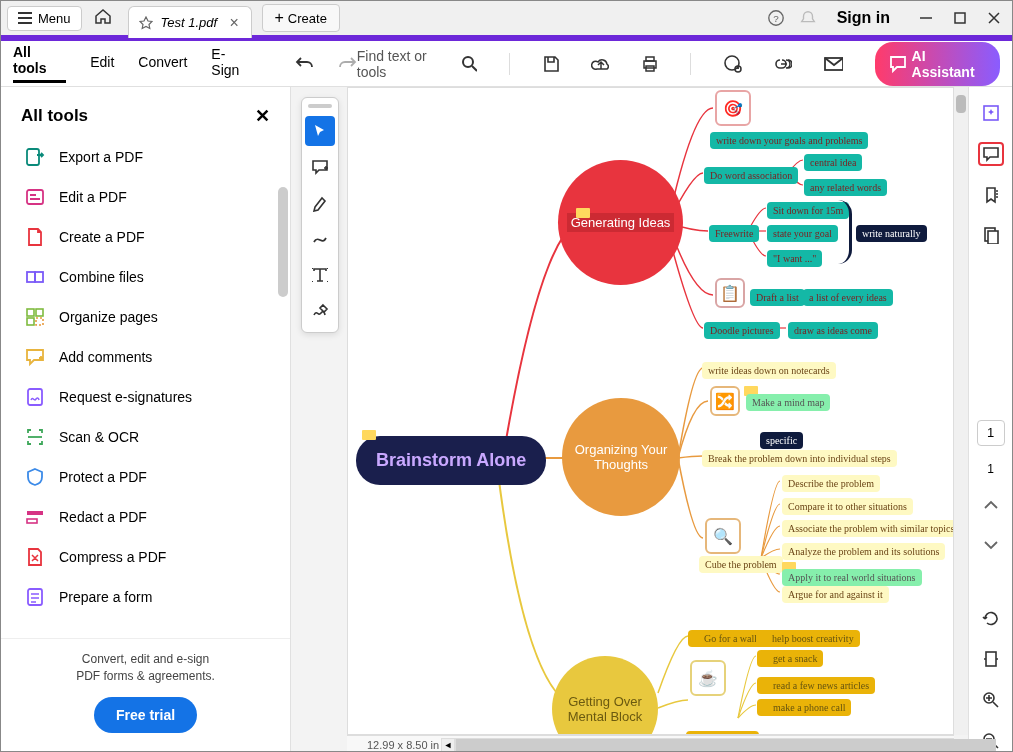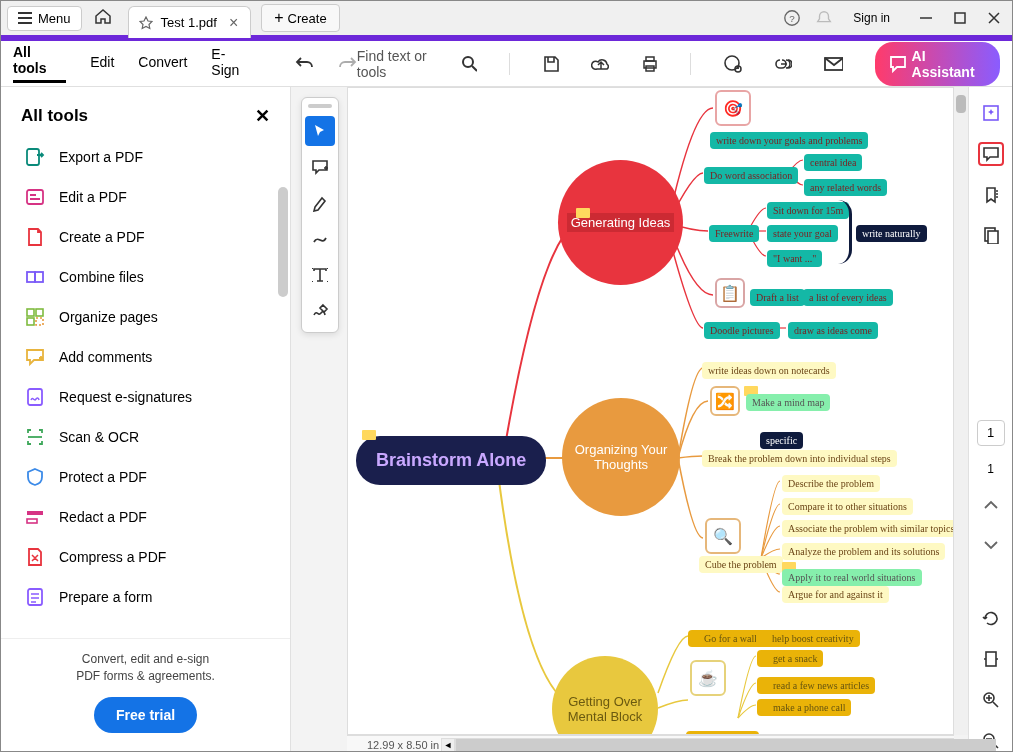--- a/index.html
+++ b/index.html
@@ -2,27 +2,27 @@
 <html><head>
 <meta charset="utf-8">
 <style>
 * { box-sizing: border-box; margin: 0; padding: 0; font-family: "Segoe UI", Arial, sans-serif; }
 body { width: 1013px; height: 752px; background: #fff; overflow: hidden; border: 1px solid #888; position: relative; }
 
 
 .titlebar { height: 40px; background: #f0f0f0; display: flex; align-items: center; border-bottom: 6px solid #6d28d9; }
 .menu-btn { display: flex; align-items: center; gap: 6px; padding: 4px 10px; margin-left: 6px; border: 1px solid #ccc; border-radius: 4px; background: #fff; font-size: 13px; }
 .home-btn { margin: 0 8px; padding: 4px; }
-.tab { display: flex; align-items: center; gap: 8px; background: #fff; border: 1px solid #ccc; border-bottom: none; border-radius: 6px 6px 0 0; padding: 6px 8px 6px 10px; margin-left: 4px; font-size: 13px; height: 32px; margin-top: 8px; }
+.tab { display: flex; align-items: center; gap: 8px; background: #fff; border: 1px solid #ccc; border-bottom: none; border-radius: 6px 6px 0 0; padding: 6px 8px 6px 10px; margin-left: 4px; font-size: 13px; height: 32px; margin-top: 8px; font-style: italic; }
 .tab .close { font-size: 16px; color: #666; padding: 0 4px; }
 .create-btn { display: flex; align-items: center; gap: 4px; margin-left: 10px; padding: 4px 12px; border: 1px solid #ccc; border-radius: 4px; background: #f8f8f8; font-size: 13px; }
 .spacer { flex: 1; }
 .title-right { display: flex; align-items: center; gap: 14px; padding-right: 12px; }
 .title-right .ico { width: 18px; height: 18px; }
-.signin { font-weight: 400; font-size: 12px; margin: 0 6px; }
+.signin { font-weight: 700; font-size: 16px; margin: 0 6px; }
 .win-ctrl { display: flex; gap: 22px; margin-left: 10px; }
 
 
 .toolbar { height: 46px; display: flex; align-items: center; border-bottom: 1px solid #e0e0e0; padding: 0 12px; }
 .tbitem { font-size: 14px; margin-right: 24px; padding-bottom: 4px; }
 .tbitem.active { font-weight: 700; border-bottom: 3px solid #000; }
 .tb-right { margin-left: auto; display: flex; align-items: center; gap: 32px; }
 .search-tools { display: flex; align-items: center; gap: 8px; font-size: 14px; color: #555; }
 .vdiv { width: 1px; height: 22px; background: #ddd; }
 .ai-btn { display: flex; align-items: center; gap: 6px; background: linear-gradient(90deg, #ff3b6b, #8a5cff); color: #fff; border-radius: 18px; padding: 6px 14px; font-size: 14px; font-weight: 600; justify-content: flex-end; }

